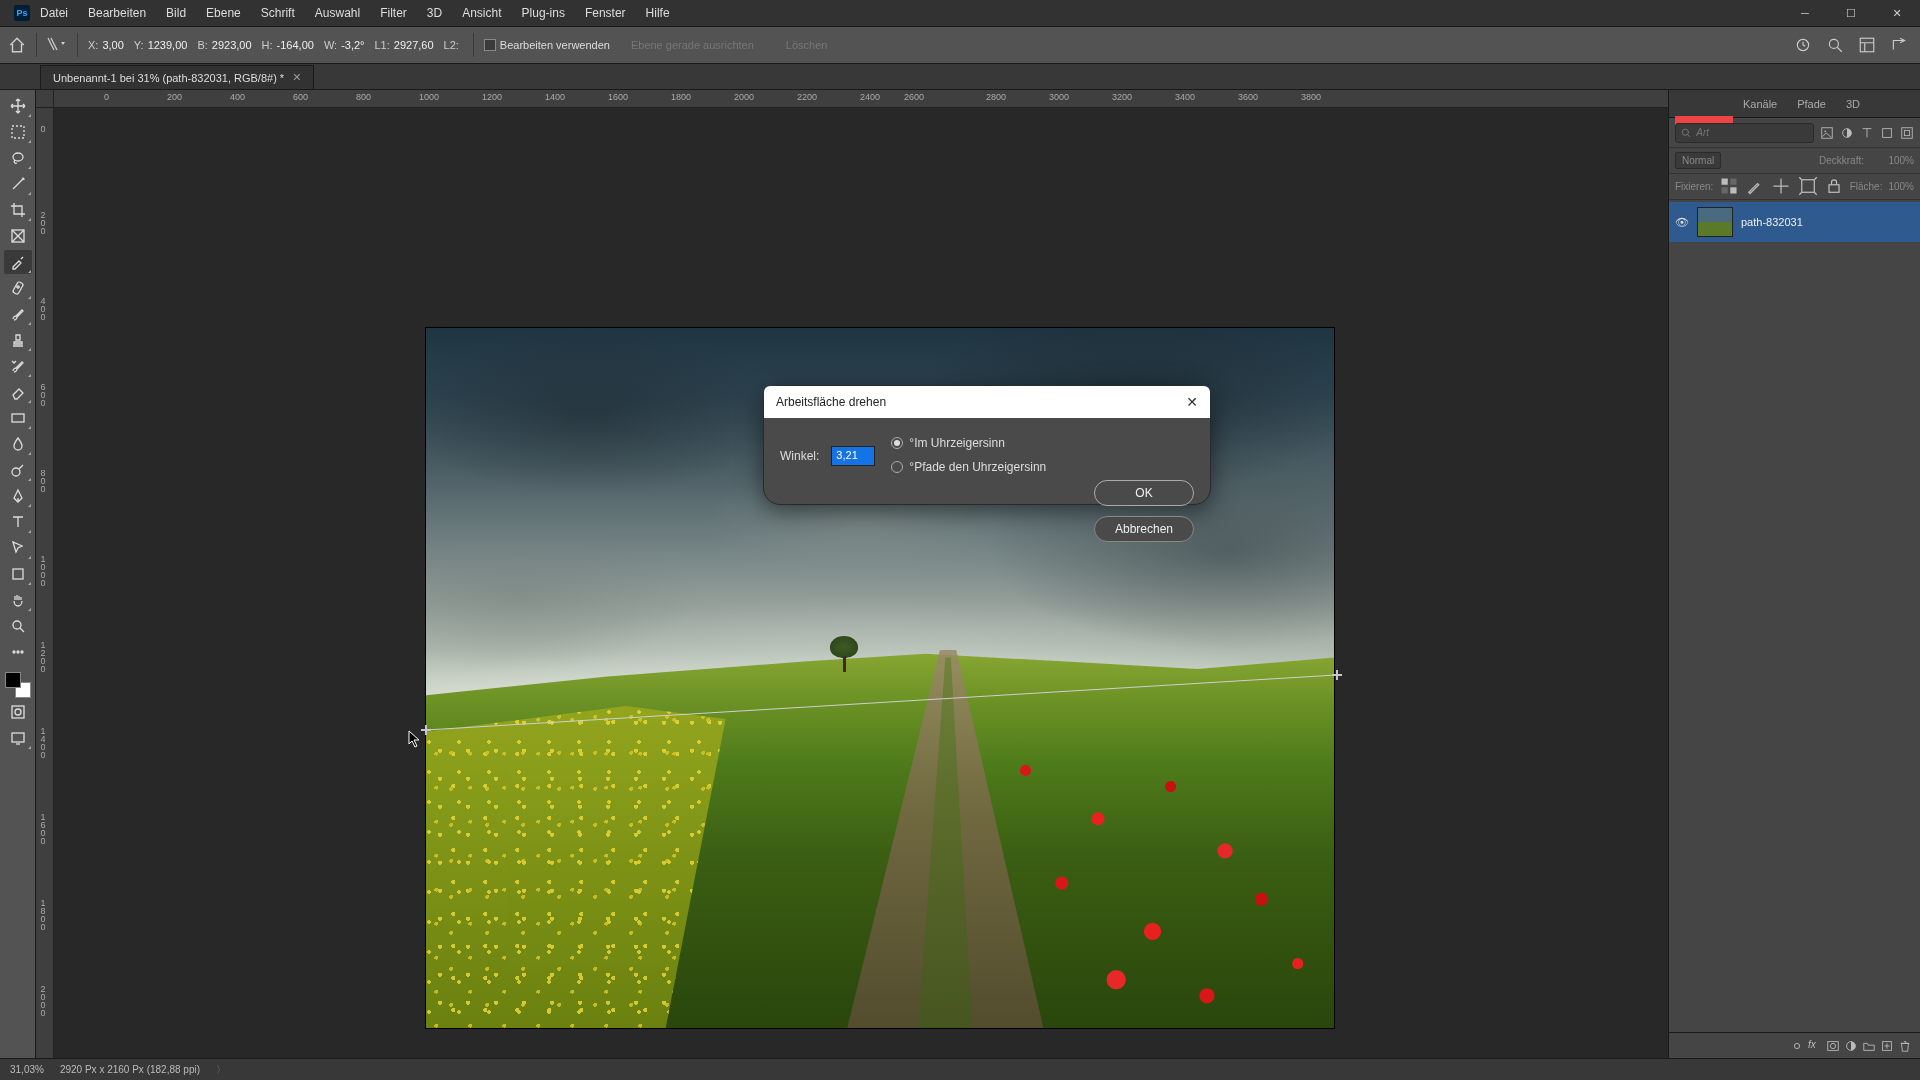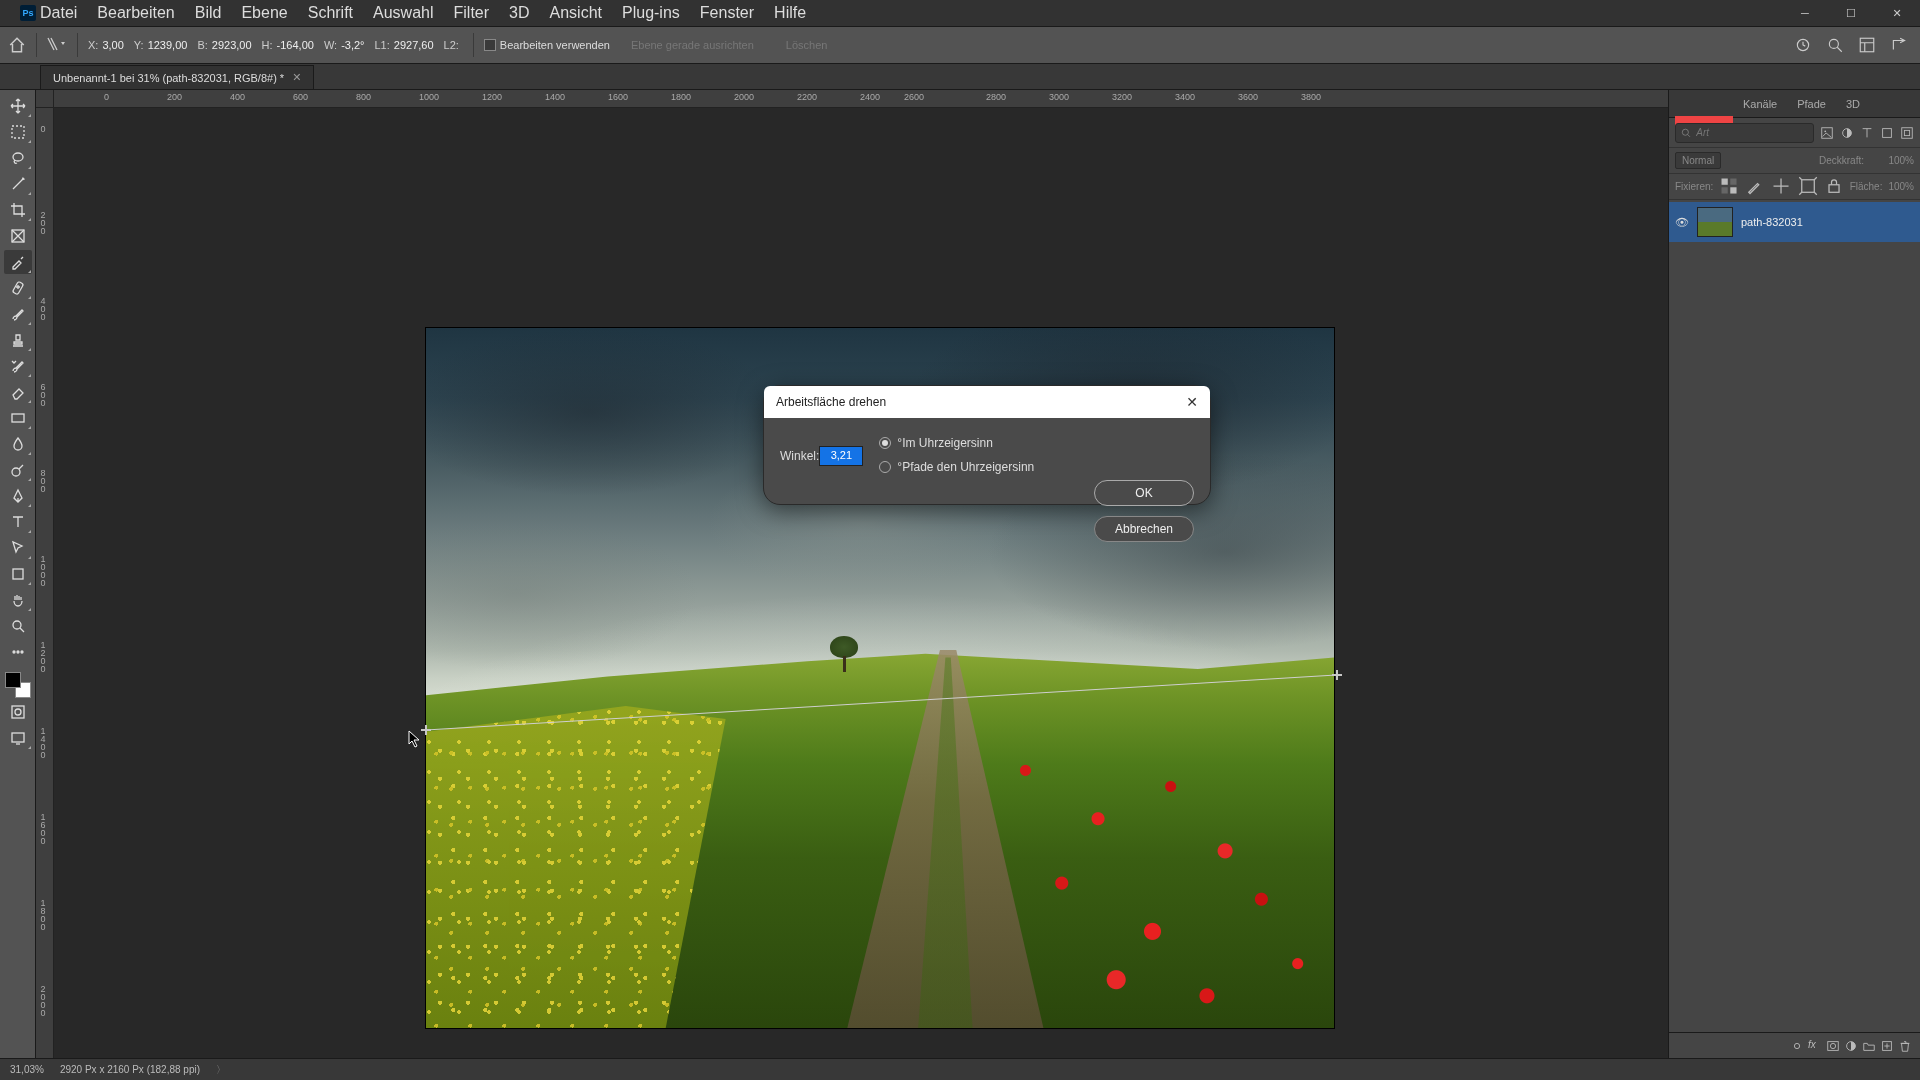--- a/index.html
+++ b/index.html
@@ -1,24 +1,24 @@
 <!DOCTYPE html>
 <html><head>
 <meta charset="utf-8">
 <style>
 * { margin: 0; padding: 0; box-sizing: border-box; font-family: "Segoe UI", Tahoma, sans-serif; user-select: none; }
 html, body { width: 1920px; height: 1080px; overflow: hidden; background: #323232; color: #ccc; font-size: 11px; }
 
 
-.titlebar { height: 26px; background: #323232; display: flex; align-items: center; padding-left: 20px; }
+.titlebar { height: 26px; background: #323232; display: flex; align-items: center; padding-left: 14px; }
 .titlebar .app-icon { width: 16px; height: 16px; background: #001e36; color: #31a8ff; display: flex; align-items: center; justify-content: center; font-size: 9px; font-weight: bold; border-radius: 2px; margin-right: 8px; }
 .titlebar .win-controls { margin-left: auto; display: flex; }
 .titlebar .win-controls div { width: 46px; height: 26px; display: flex; align-items: center; justify-content: center; color: #ccc; cursor: pointer; }
 .menubar-items { position: absolute; top: 0; left: 30px; height: 26px; display: flex; align-items: center; gap: 0; }
-.menubar-items span { padding: 4px 10px; font-size: 16px; color: #ddd; cursor: default; }
+.menubar-items span { padding: 4px 10px; font-size: 12px; color: #ddd; cursor: default; }
 
 
 .optionsbar { height: 38px; background: #535353; border-top: 1px solid #1a1a1a; border-bottom: 1px solid #1a1a1a; display: flex; align-items: center; padding: 0 8px; font-size: 11px; color: #ddd; gap: 10px; }
 .optionsbar .home-icon { width: 18px; height: 18px; display: flex; align-items: center; justify-content: center; }
 .optionsbar .sep { width: 1px; height: 24px; background: #3a3a3a; }
 .optionsbar .field { display: flex; align-items: center; gap: 4px; }
 .optionsbar .field-label { color: #ccc; }
 .optionsbar .field-value { color: #eee; }
 .optionsbar .chk { width: 12px; height: 12px; border: 1px solid #888; background: #3a3a3a; }
 .optionsbar .ghost-btn { padding: 4px 10px; color: #777; border: 1px solid transparent; border-radius: 3px; }
@@ -103,21 +103,21 @@
 .measure-cross::after { top: 4px; left: 0; height: 2px; width: 10px; }
 
 .cursor-arrow { position: absolute; left: 372px; top: 640px; width: 12px; height: 18px; }
 .cursor-arrow svg { fill: #000; stroke: #fff; stroke-width: 1; }
 
 
 .dialog { position: absolute; left: 727px; top: 295px; width: 448px; height: 120px; background: #4a4a4a; border: 1px solid #2a2a2a; border-radius: 17px; box-shadow: 0 6px 24px rgba(0,0,0,0.5); }
 .dialog-title { height: 32px; background: #fff; color: #222; display: flex; align-items: center; padding: 0 12px; border-radius: 6px 6px 0 0; font-size: 12px; }
 .dialog-title .close { margin-left: auto; color: #333; cursor: pointer; font-size: 14px; }
 .dialog-body { padding: 14px 16px; display: flex; align-items: flex-start; gap: 16px; }
-.dlg-left { display: flex; align-items: center; gap: 0; margin-top: 14px; text-align: center; }
+.dlg-left { display: flex; align-items: center; gap: 12px; margin-top: 14px; }
 .dlg-left label { font-size: 12px; color: #ddd; }
 .dlg-input { width: 44px; height: 20px; background: #3a3a3a; border: 1px solid #222; color: #fff; font-size: 11px; padding: 2px 4px; }
 .dlg-input.selected { background: #1473e6; color: #fff; }
 .dlg-radios { display: flex; flex-direction: column; gap: 10px; margin-top: 4px; font-size: 12px; color: #ddd; }
 .dlg-radios label { display: flex; align-items: center; gap: 6px; }
 .radio { width: 12px; height: 12px; border-radius: 50%; border: 1px solid #aaa; display: inline-flex; align-items: center; justify-content: center; }
 .radio.checked::after { content: ""; width: 6px; height: 6px; background: #ddd; border-radius: 50%; }
 .dlg-buttons { margin-left: auto; display: flex; flex-direction: column; gap: 10px; }
 .dlg-btn { width: 100px; height: 26px; border-radius: 14px; border: 1px solid #888; background: #4a4a4a; color: #eee; display: flex; align-items: center; justify-content: center; font-size: 12px; cursor: pointer; }
 .dlg-btn.primary { border-color: #aaa; margin-top: 48px; }

